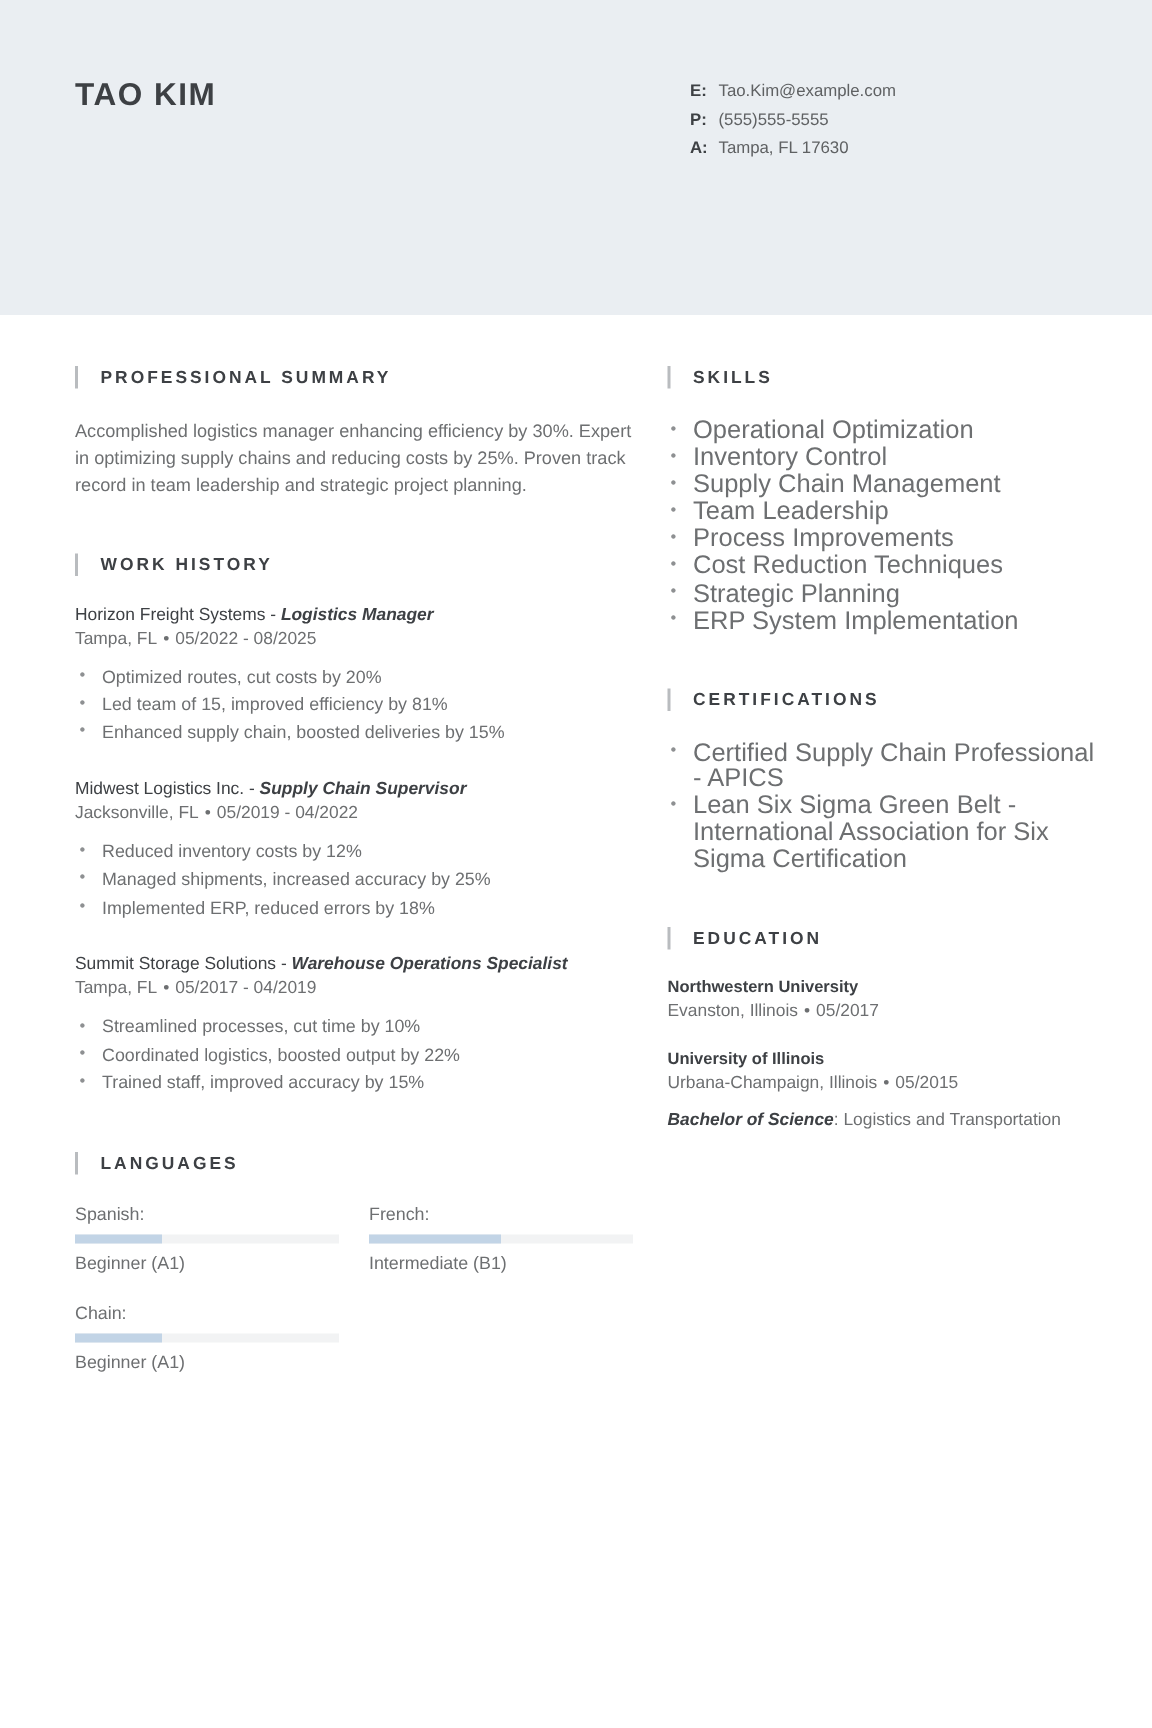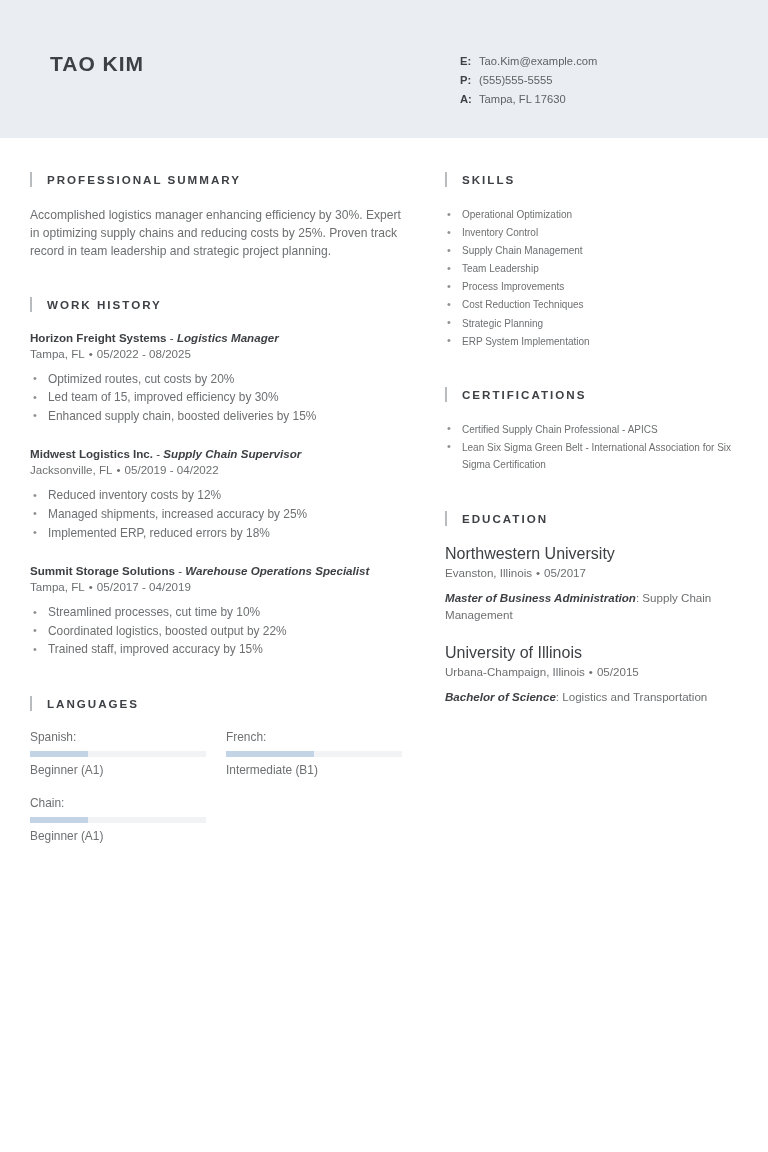--- a/index.html
+++ b/index.html
@@ -14,21 +14,21 @@
   .page {
     position: relative;
     width: 768px;
     height: 1152px;
     background: #ffffff;
     overflow: hidden;
   }
 
   
   .header {
-    height: 138px;
+    height: 210px;
     background: #eaeef2;
     display: flex;
     align-items: flex-start;
     padding: 52px 0 0 0;
   }
 
   .header-name {
     margin-left: 50px;
     width: 400px;
     font-size: 21px;
@@ -55,21 +55,21 @@
   }
   .contact-value { color: #5f6163; }
 
   
   .body-wrap {
     display: flex;
     padding: 0;
   }
   .col-left {
     width: 425px;
-    padding: 34px 0 0 30px;
+    padding: 34px 0 0 50px;
   }
   .col-right {
     width: 343px;
     padding: 34px 35px 0 20px;
   }
 
   
   .sec-head {
     display: flex;
     align-items: center;
@@ -103,21 +103,21 @@
 
   
   .job { margin-bottom: 22px; }
   .job:last-child { margin-bottom: 0; }
 
   .job-title-line {
     font-size: 11.6px;
     color: #3d4044;
     margin-bottom: 3px;
   }
-  .job-company { font-weight: 700; }
+  .job-company { font-weight: 400; }
   .job-sep { font-weight: 400; color: #3d4044; }
   .job-role { font-weight: 700; font-style: italic; }
 
   .job-meta {
     font-size: 11.6px;
     color: #6d6f71;
     margin-bottom: 11px;
   }
   .meta-dot { padding: 0 4px; }
 
@@ -136,41 +136,41 @@
     left: 3px;
     top: -0.5px;
     color: #8e9092;
     font-size: 11px;
   }
 
   
   ul.rlist { list-style: none; }
   ul.rlist li {
     position: relative;
-    font-size: 10px;
+    font-size: 17px;
     line-height: 17.6px;
     color: #6d6f71;
     padding-left: 17px;
     margin-bottom: 0.5px;
   }
   ul.rlist li::before {
     content: "•";
     position: absolute;
     left: 2px;
     top: -0.5px;
     color: #8e9092;
     font-size: 11px;
   }
 
   
   .edu { margin-bottom: 20px; }
   .edu:last-child { margin-bottom: 0; }
   .edu-school {
-    font-size: 16px;
-    font-weight: 400;
+    font-size: 11px;
+    font-weight: 700;
     color: #3d4044;
     margin-bottom: 3px;
   }
   .edu-meta {
     font-size: 11.6px;
     color: #6d6f71;
     margin-bottom: 10px;
   }
   .edu-degree-line {
     font-size: 11.6px;
@@ -258,21 +258,21 @@
 
         <div class="job">
           <div class="job-title-line">
             <span class="job-company">Horizon Freight Systems</span><span class="job-sep"> - </span><span class="job-role">Logistics Manager</span>
           </div>
           <div class="job-meta">
             <span>Tampa, FL</span><span class="meta-dot">•</span><span>05/2022 - 08/2025</span>
           </div>
           <ul class="bullets">
             <li>Optimized routes, cut costs by 20%</li>
-            <li>Led team of 15, improved efficiency by 30%</li>
+            <li>Led team of 15, improved efficiency by 81%</li>
             <li>Enhanced supply chain, boosted deliveries by 15%</li>
           </ul>
         </div>
 
         <div class="job">
           <div class="job-title-line">
             <span class="job-company">Midwest Logistics Inc.</span><span class="job-sep"> - </span><span class="job-role">Supply Chain Supervisor</span>
           </div>
           <div class="job-meta">
             <span>Jacksonville, FL</span><span class="meta-dot">•</span><span>05/2019 - 04/2022</span>
@@ -375,23 +375,20 @@
         <div class="sec-head">
           <span class="sec-bar"></span>
           <span class="sec-title">EDUCATION</span>
         </div>
 
         <div class="edu">
           <div class="edu-school">Northwestern University</div>
           <div class="edu-meta">
             <span>Evanston, Illinois</span><span class="meta-dot">•</span><span>05/2017</span>
           </div>
-          <div class="edu-degree-line">
-            <span class="edu-degree">Master of Business Administration</span><span>: Supply Chain Management</span>
-          </div>
         </div>
 
         <div class="edu">
           <div class="edu-school">University of Illinois</div>
           <div class="edu-meta">
             <span>Urbana-Champaign, Illinois</span><span class="meta-dot">•</span><span>05/2015</span>
           </div>
           <div class="edu-degree-line">
             <span class="edu-degree">Bachelor of Science</span><span>: Logistics and Transportation</span>
           </div>

